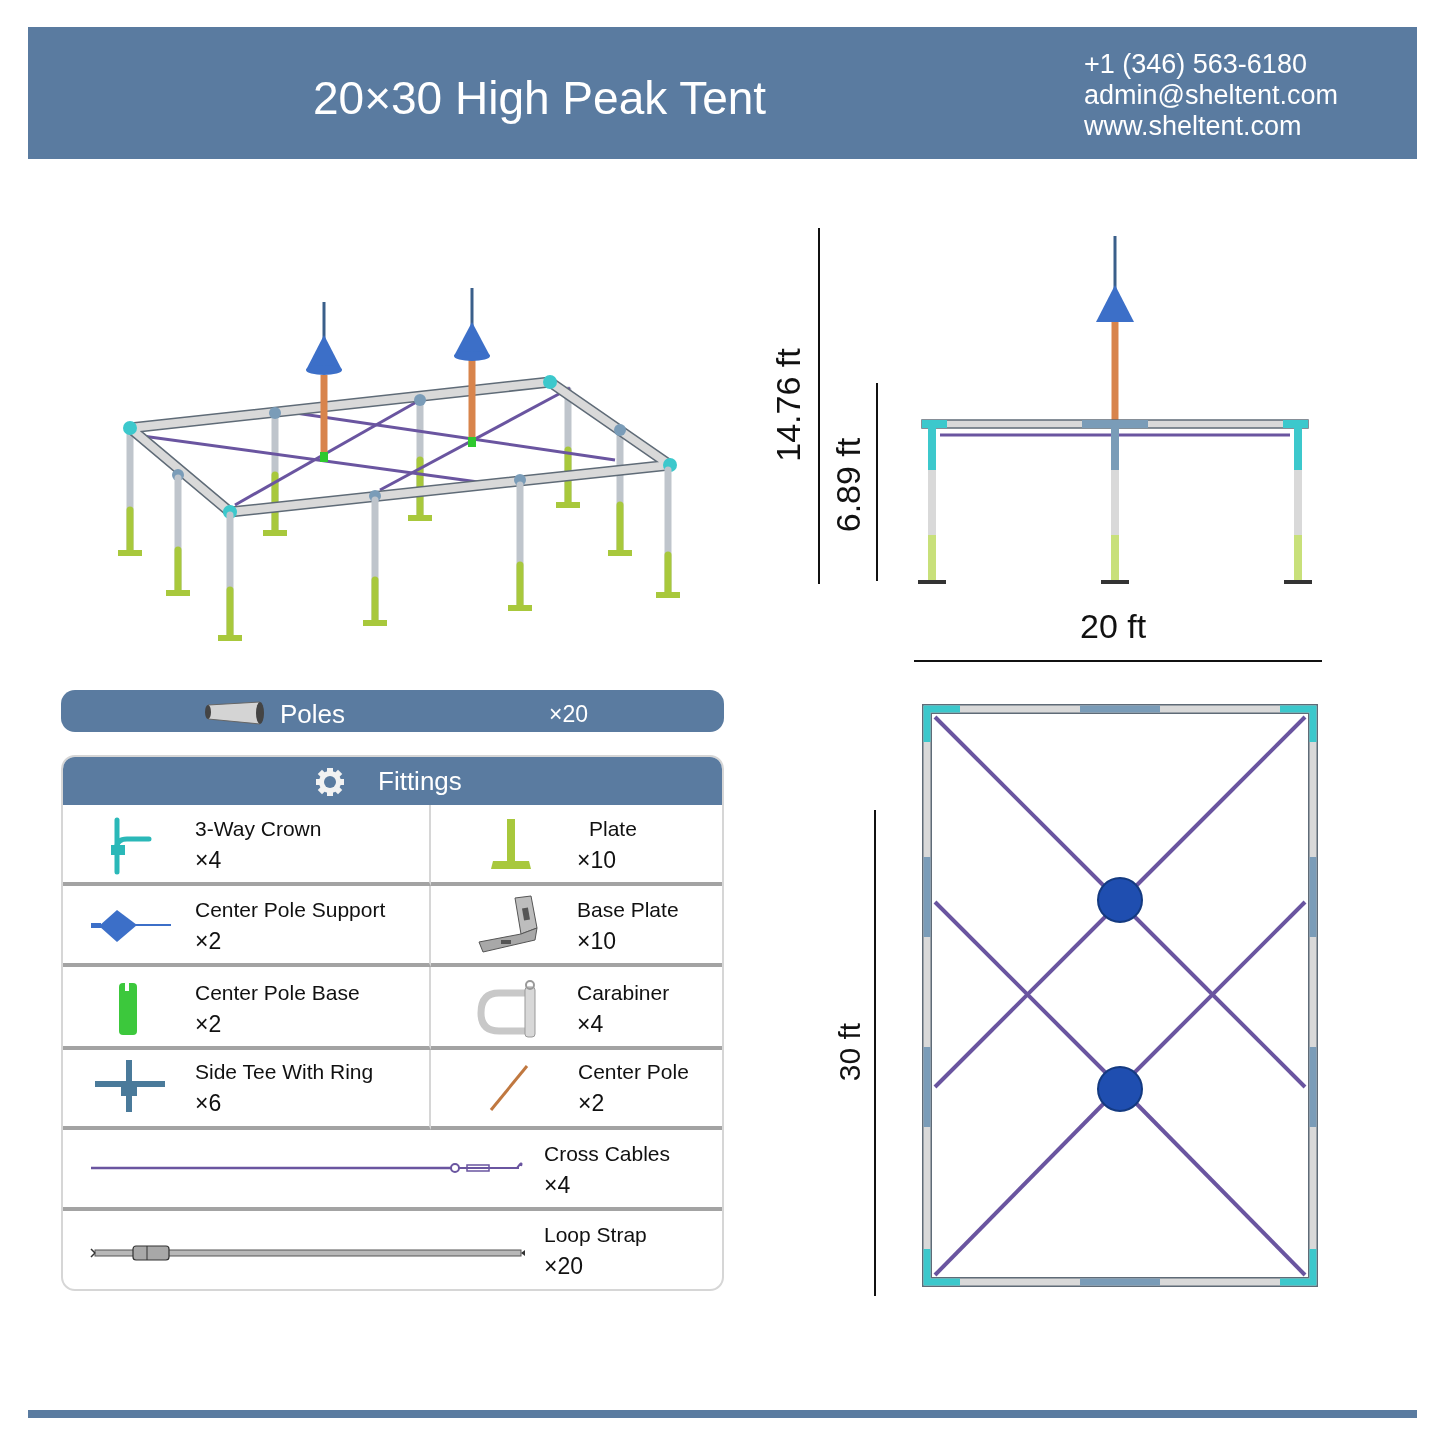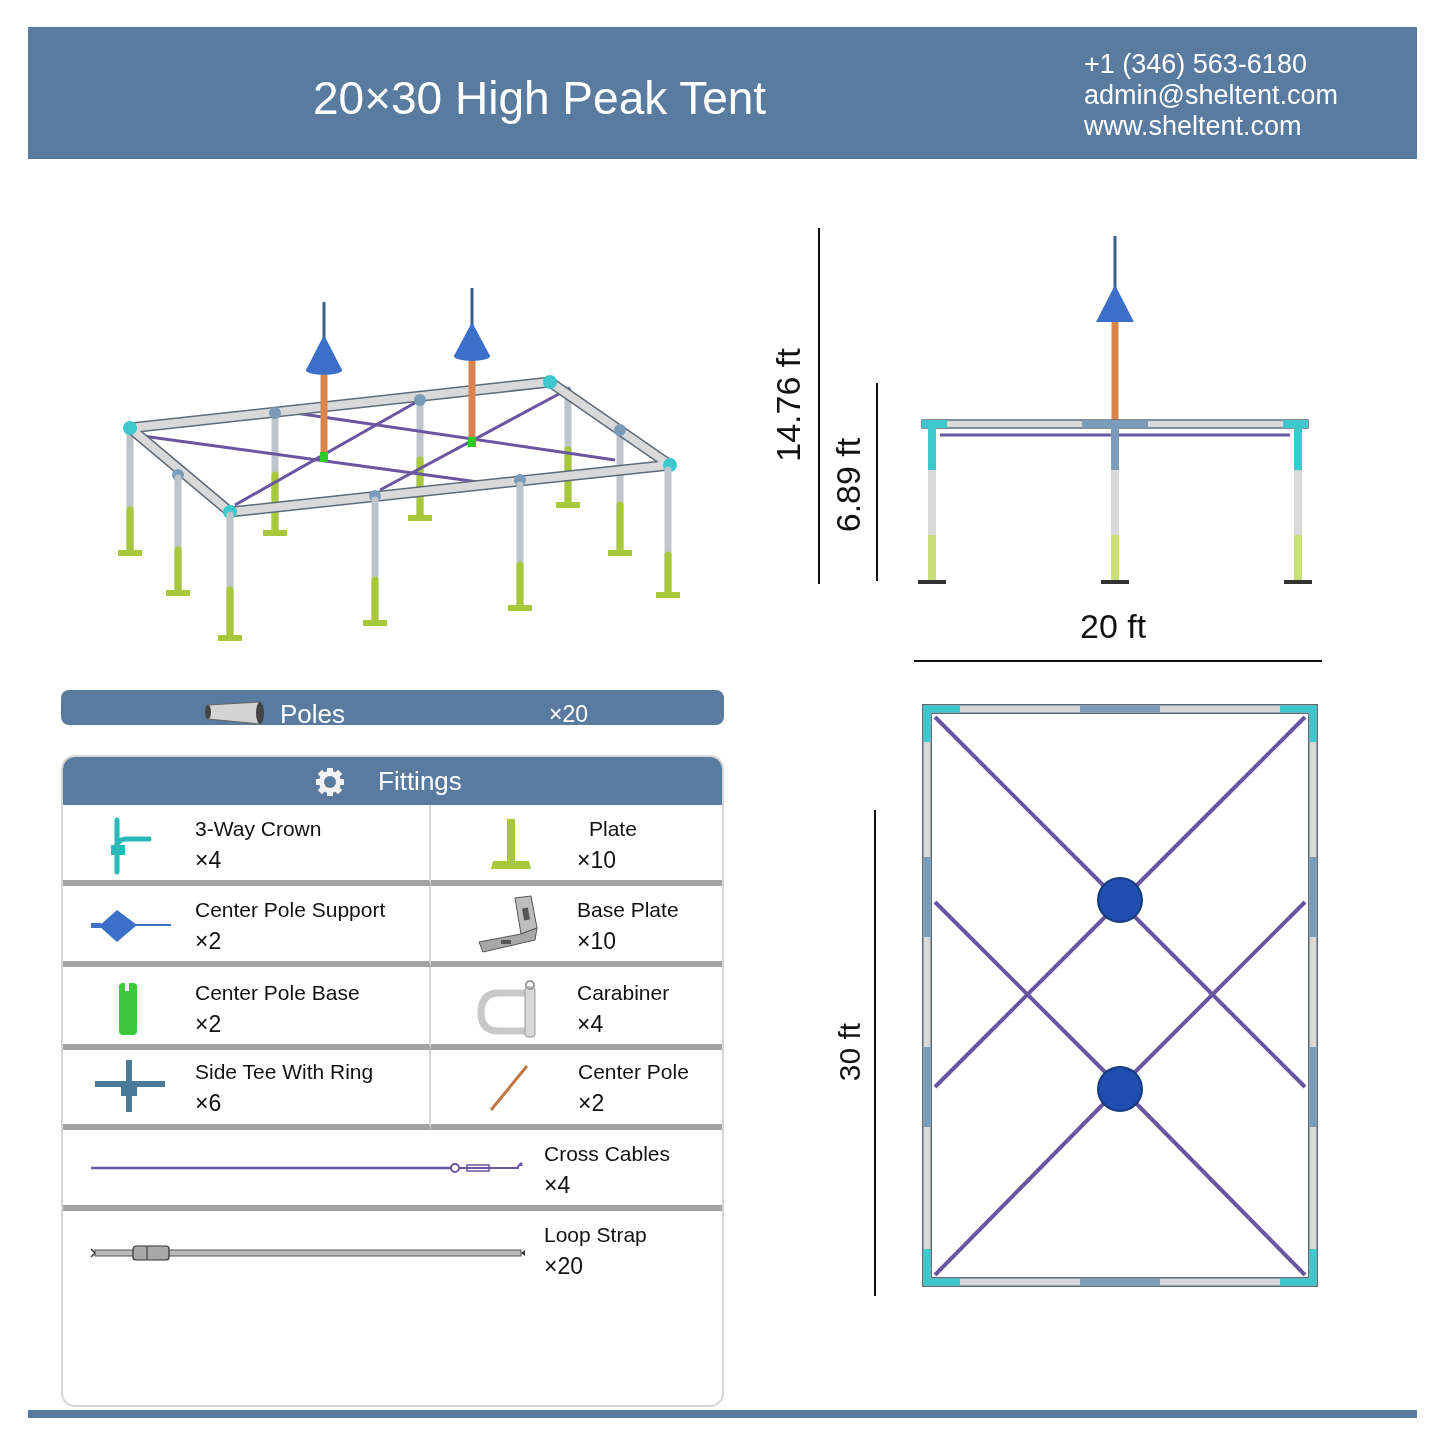--- a/index.html
+++ b/index.html
@@ -11,31 +11,31 @@
   .logo svg { position: absolute; left: 2px; top: 0; }
   .logo-text { position: absolute; left: 0; top: 45px; font-size: 30px; color: #ffffff; letter-spacing: 0.5px; }
   .logo-underline { position: absolute; left: 0; top: 82px; width: 158px; height: 3px; background: #ffffff; }
   .title { position: absolute; left: 285px; top: 44px; font-size: 46px; color: #ffffff; font-weight: 500; }
   .contact { position: absolute; left: 1056px; top: 22px; color: #ffffff; font-size: 27px; line-height: 31px; }
 
   .diagram { position: absolute; }
   .dim-label { position: absolute; font-size: 34px; color: #111; white-space: nowrap; }
   .dim-line { position: absolute; background: #111; }
 
-  .poles-bar { position: absolute; left: 61px; top: 690px; width: 663px; height: 35px; background: #5a7ba0; border-radius: 8px; color: #fff; }
+  .poles-bar { position: absolute; left: 61px; top: 690px; width: 663px; height: 42px; background: #5a7ba0; border-radius: 14px; color: #fff; }
   .poles-icon { position: absolute; left: 142px; top: 10px; }
   .poles-label { position: absolute; left: 219px; top: 9px; font-size: 26px; }
   .poles-qty { position: absolute; left: 488px; top: 11px; font-size: 23px; }
 
-  .fittings { position: absolute; left: 61px; top: 755px; width: 663px; height: 652px; border: 2px solid #d6d6d6; border-radius: 14px; overflow: hidden; background: #fff; }
+  .fittings { position: absolute; left: 61px; top: 755px; width: 663px; height: 536px; border: 2px solid #d6d6d6; border-radius: 14px; overflow: hidden; background: #fff; }
   .fittings-head { position: absolute; left: 0; top: 0; width: 100%; height: 48px; background: #5a7ba0; color: #fff; }
   .fittings-icon { position: absolute; left: 252px; top: 10px; }
   .fittings-label { position: absolute; left: 315px; top: 9px; font-size: 26px; }
 
-  .cell { position: absolute; border-right: 2px solid #d6d6d6; border-bottom: 6px solid #a3a3a3; }
+  .cell { position: absolute; border-right: 2px solid #d6d6d6; border-bottom: 4px solid #a3a3a3; }
   .cell .ic { position: absolute; }
   .cell .nm { position: absolute; font-size: 21px; color: #111; white-space: nowrap; }
   .cell .qt { position: absolute; font-size: 23px; color: #111; }
 
   .footer-bar { position: absolute; left: 28px; top: 1410px; width: 1389px; height: 8px; background: #5a7ba0; }
 </style>
 </head>
 <body>
 
 <div class="header">

